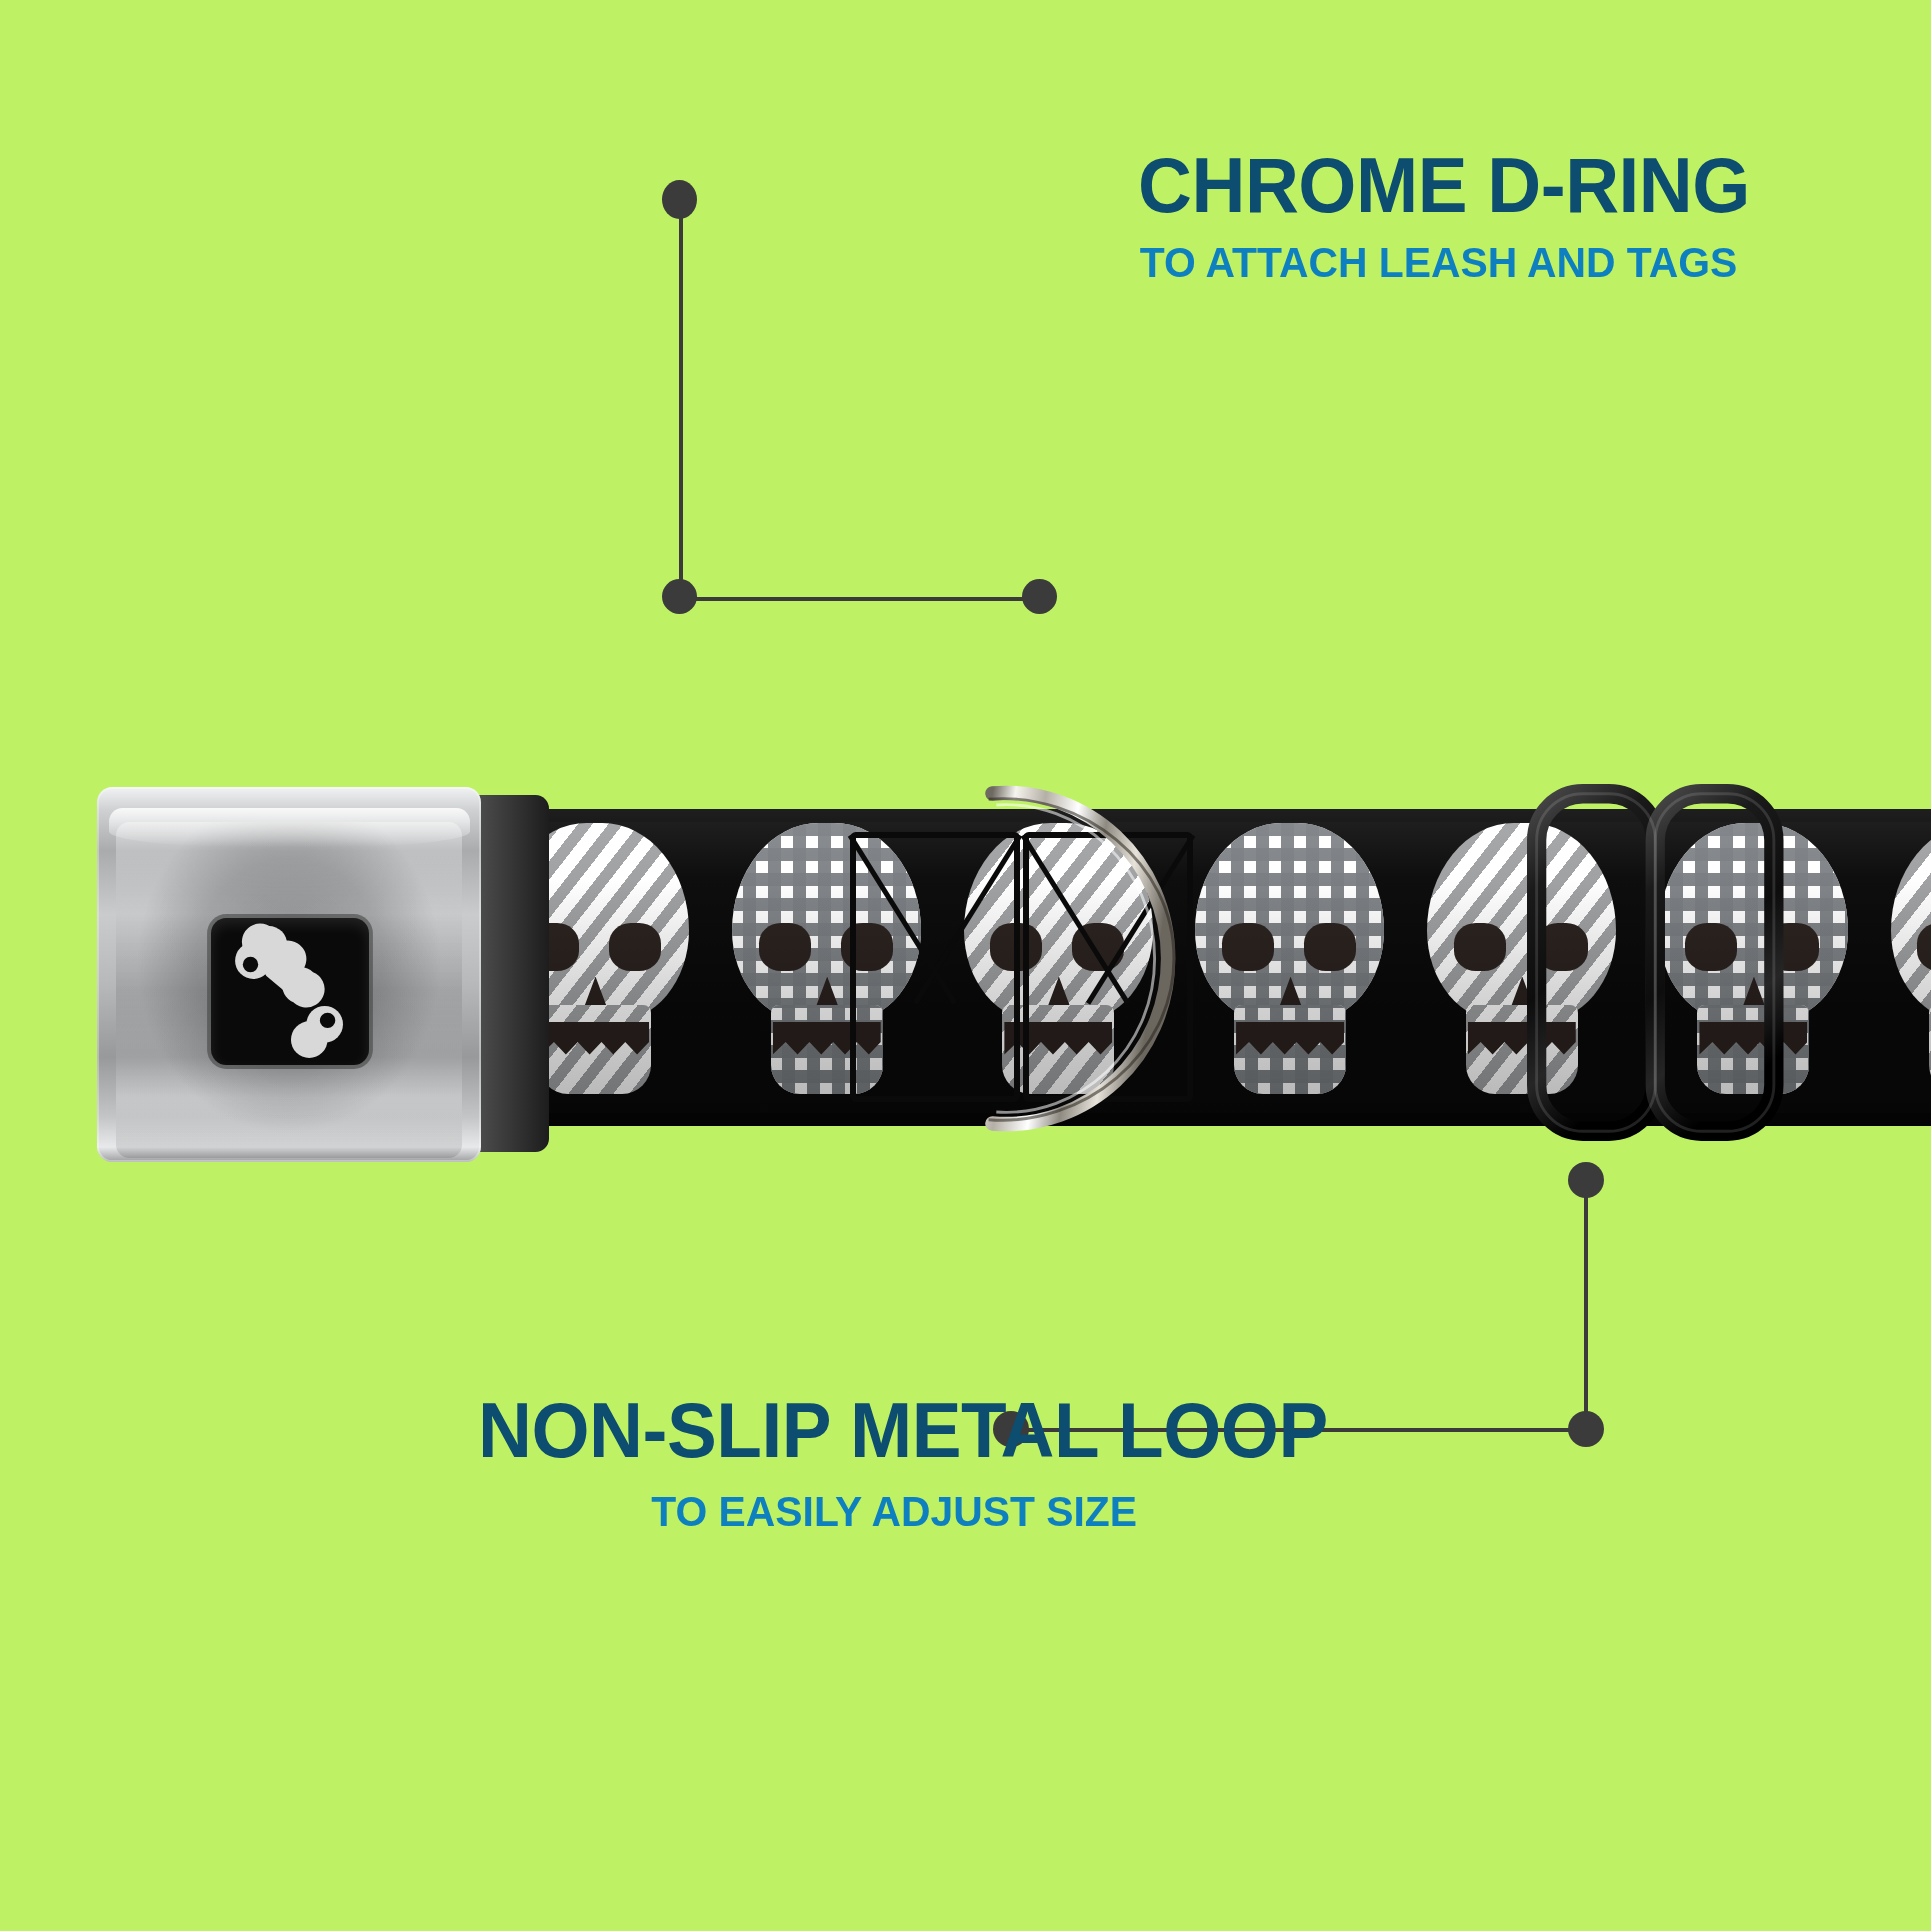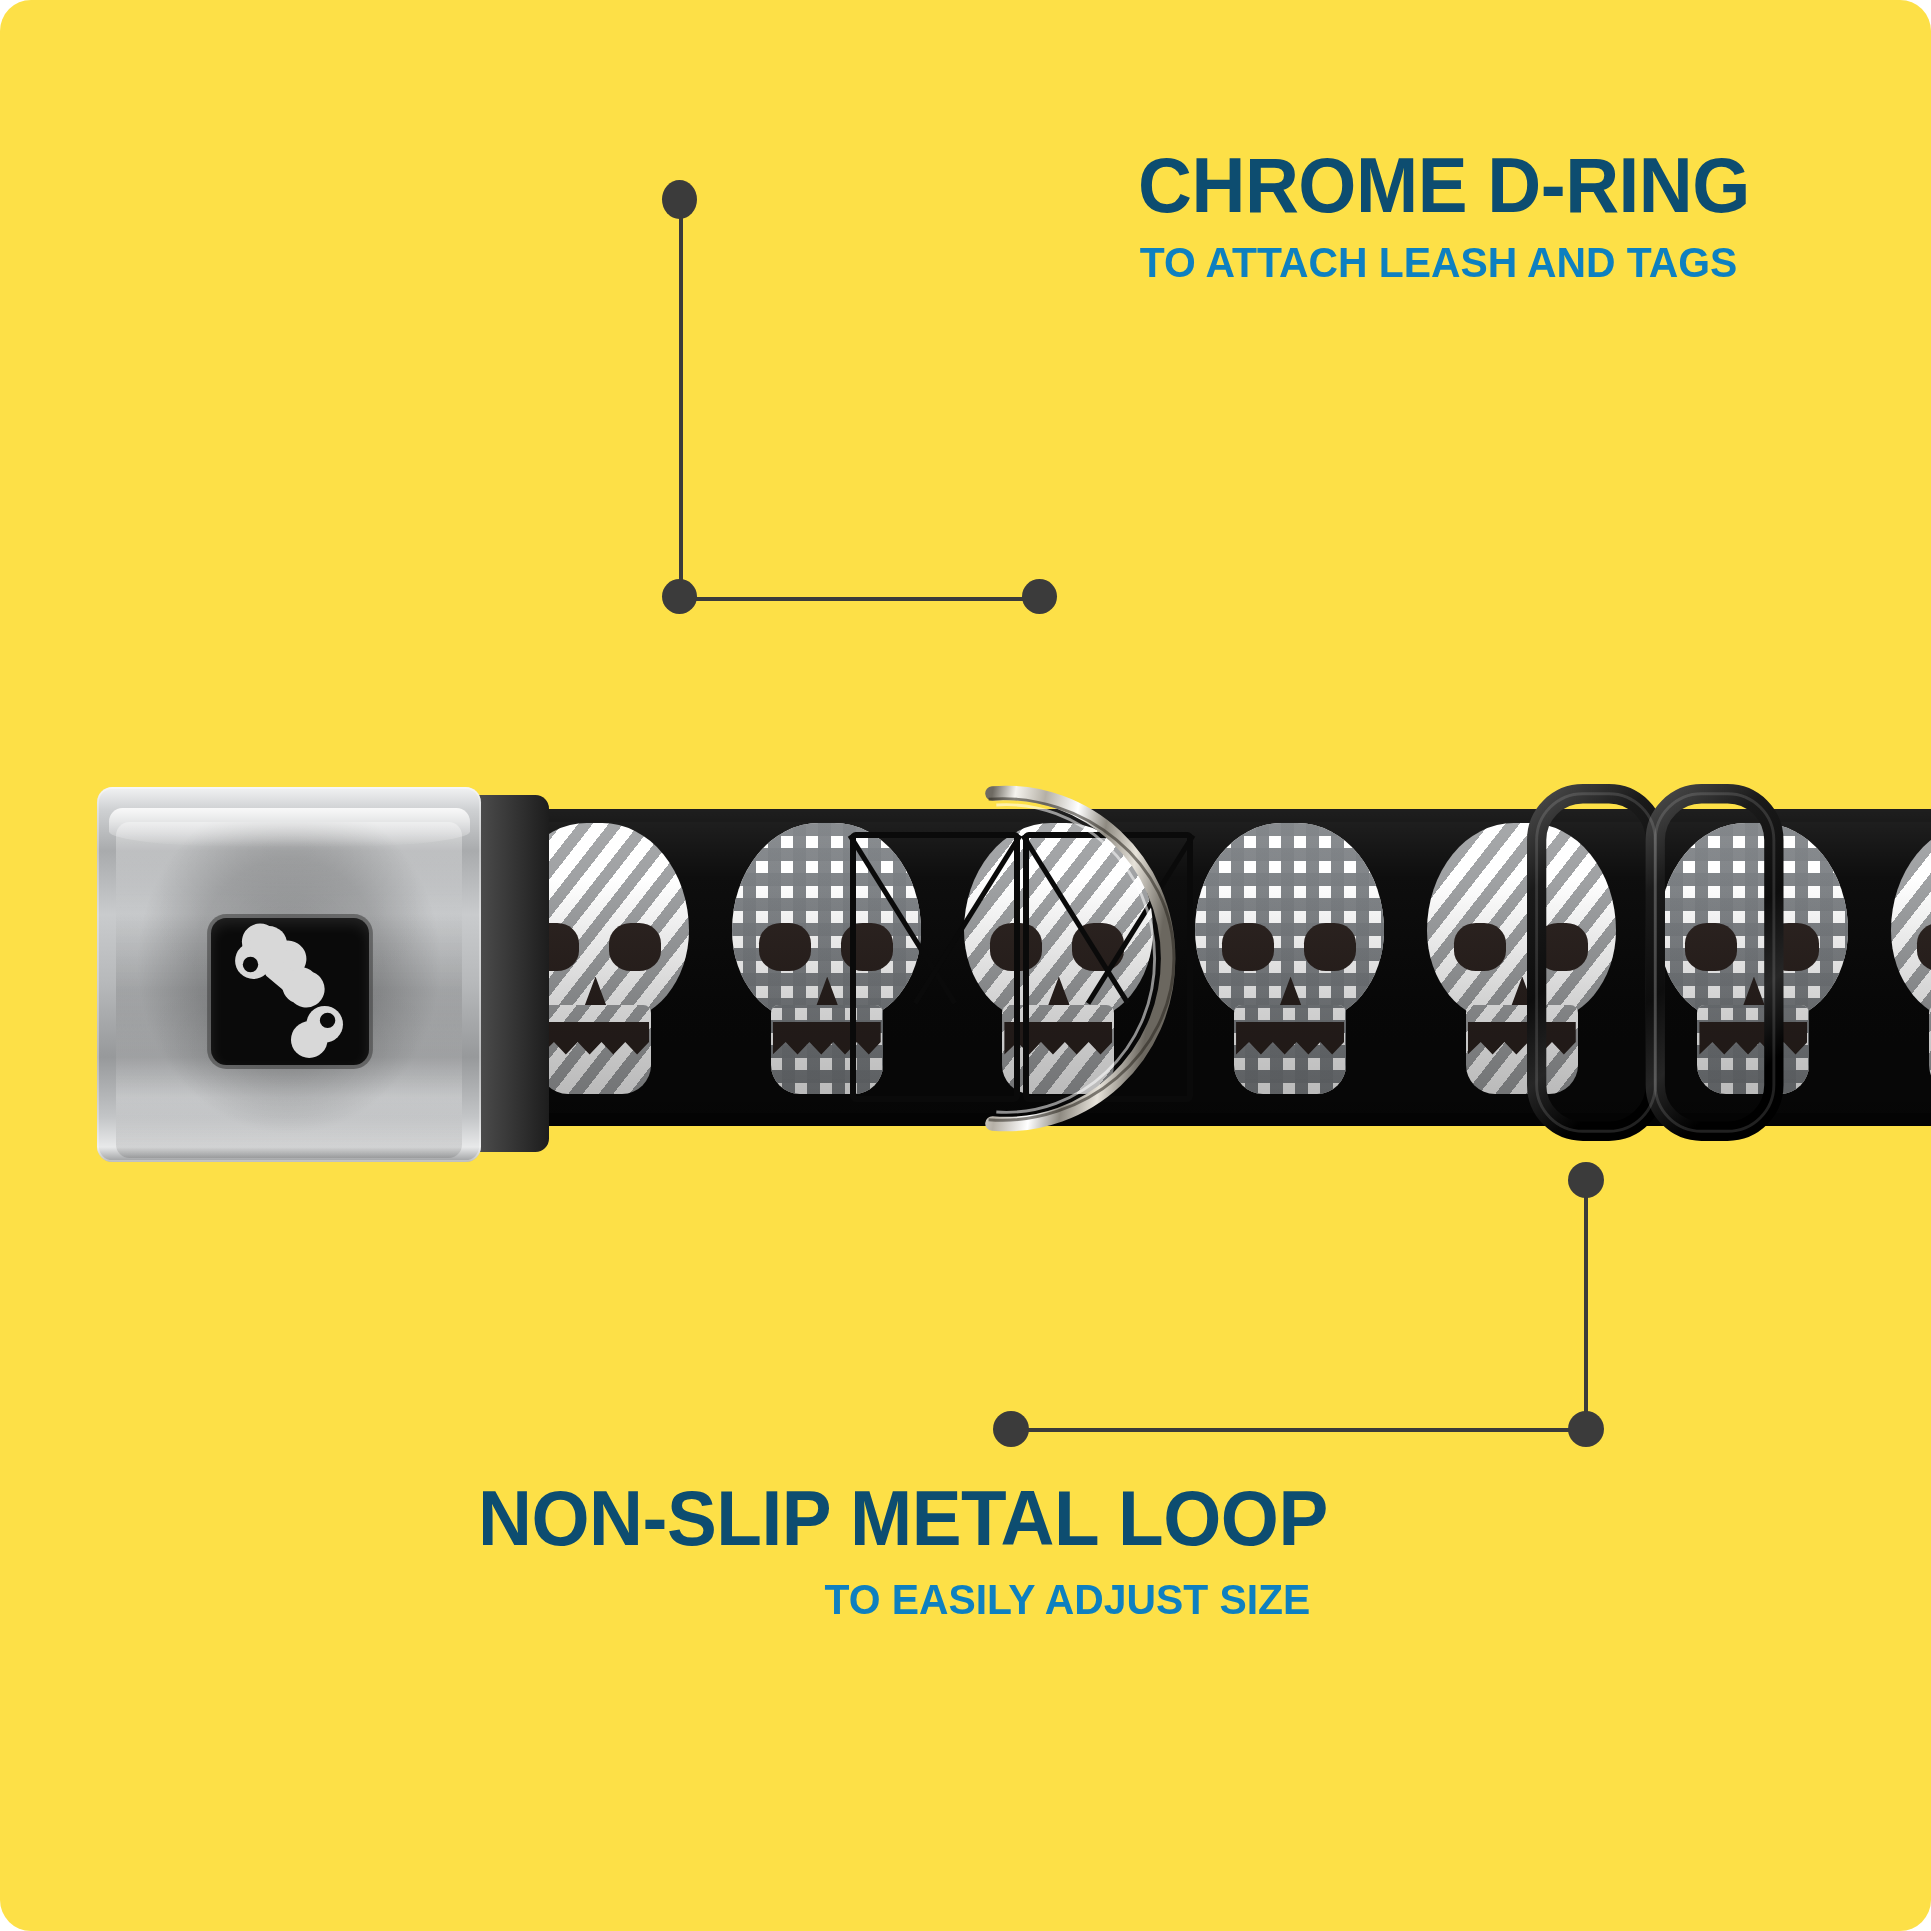--- a/index.html
+++ b/index.html
@@ -1,40 +1,40 @@
 <!DOCTYPE html>
 <html><head>
 <meta charset="utf-8">
 <style>
   html,body{margin:0;padding:0;background:#fff;}
   body{width:1931px;height:1931px;position:relative;overflow:hidden;
        font-family:"Liberation Sans","DejaVu Sans",sans-serif;}
 
-  .stage{position:absolute;inset:0;background:#fde047;border-radius:31px;}
+  .stage{position:absolute;inset:0;background:#bef264;}
 
   
   .callout-text{position:absolute;white-space:nowrap;}
   .c-title{
     font-weight:bold;
     letter-spacing:-0.5px;
     line-height:1;
     font-stretch:condensed;
     transform-origin:left top;
   }
   .c-sub{
     font-weight:bold;
     line-height:1;
     transform-origin:left top;
   }
 
   #top-callout{right:162px;top:147px;text-align:right;}
   #top-callout .c-title{font-size:77px;display:block;transform:scaleX(0.97);}
   #top-callout .c-sub{font-size:43px;display:block;margin-top:17.4px;transform:scaleX(0.95);}
 
-  #bottom-callout{left:478px;top:1480px;text-align:right;}
+  #bottom-callout{left:478px;top:1392px;text-align:center;}
   #bottom-callout .c-title{font-size:77px;display:block;transform:scaleX(0.97);}
   #bottom-callout .c-sub{font-size:43px;display:block;margin-top:21px;transform:scaleX(0.95);}
 
   
   .leader{position:absolute;background:#3b3b3b;}
   .leader.v{width:3.9px;}
   .leader.h{height:3.9px;}
   .dot{position:absolute;background:#3b3b3b;border-radius:50%;}
 
   

